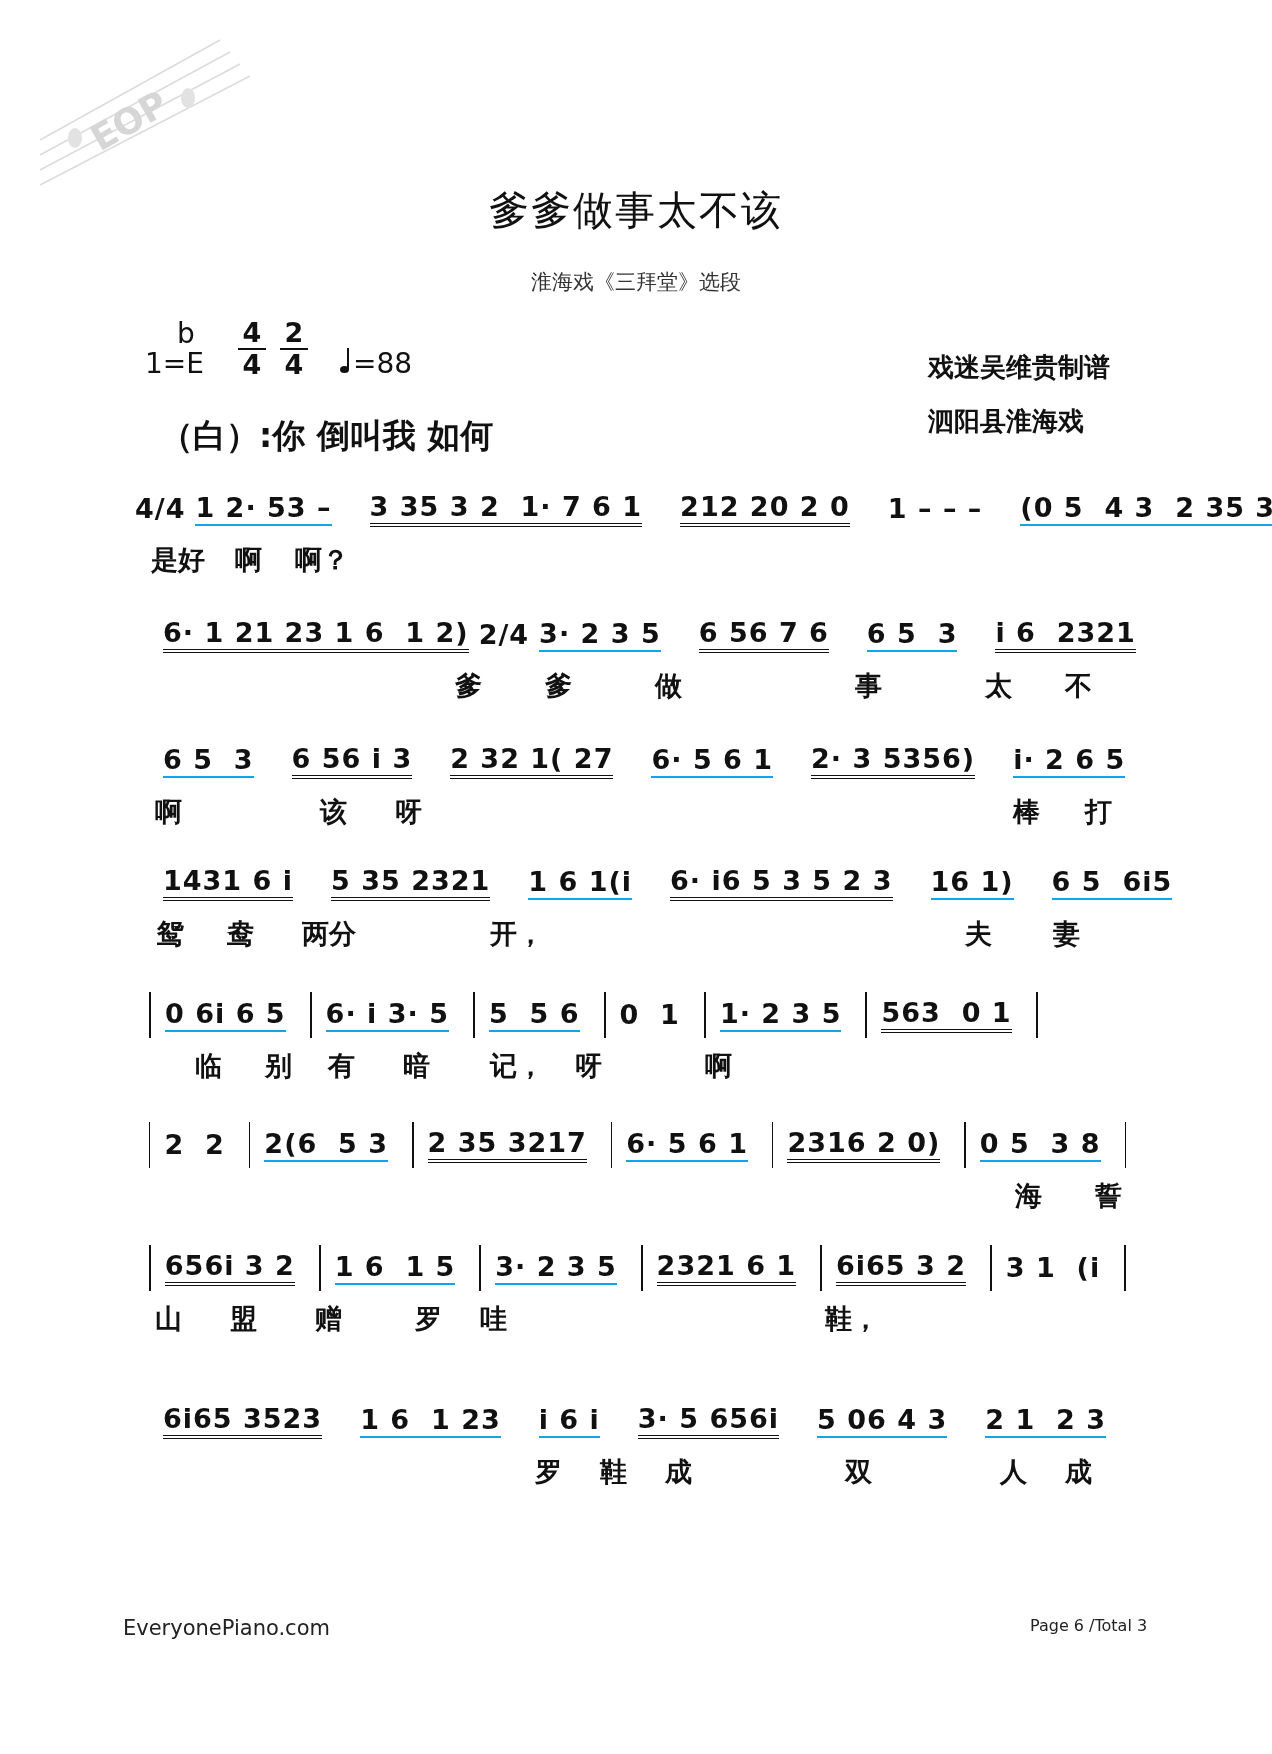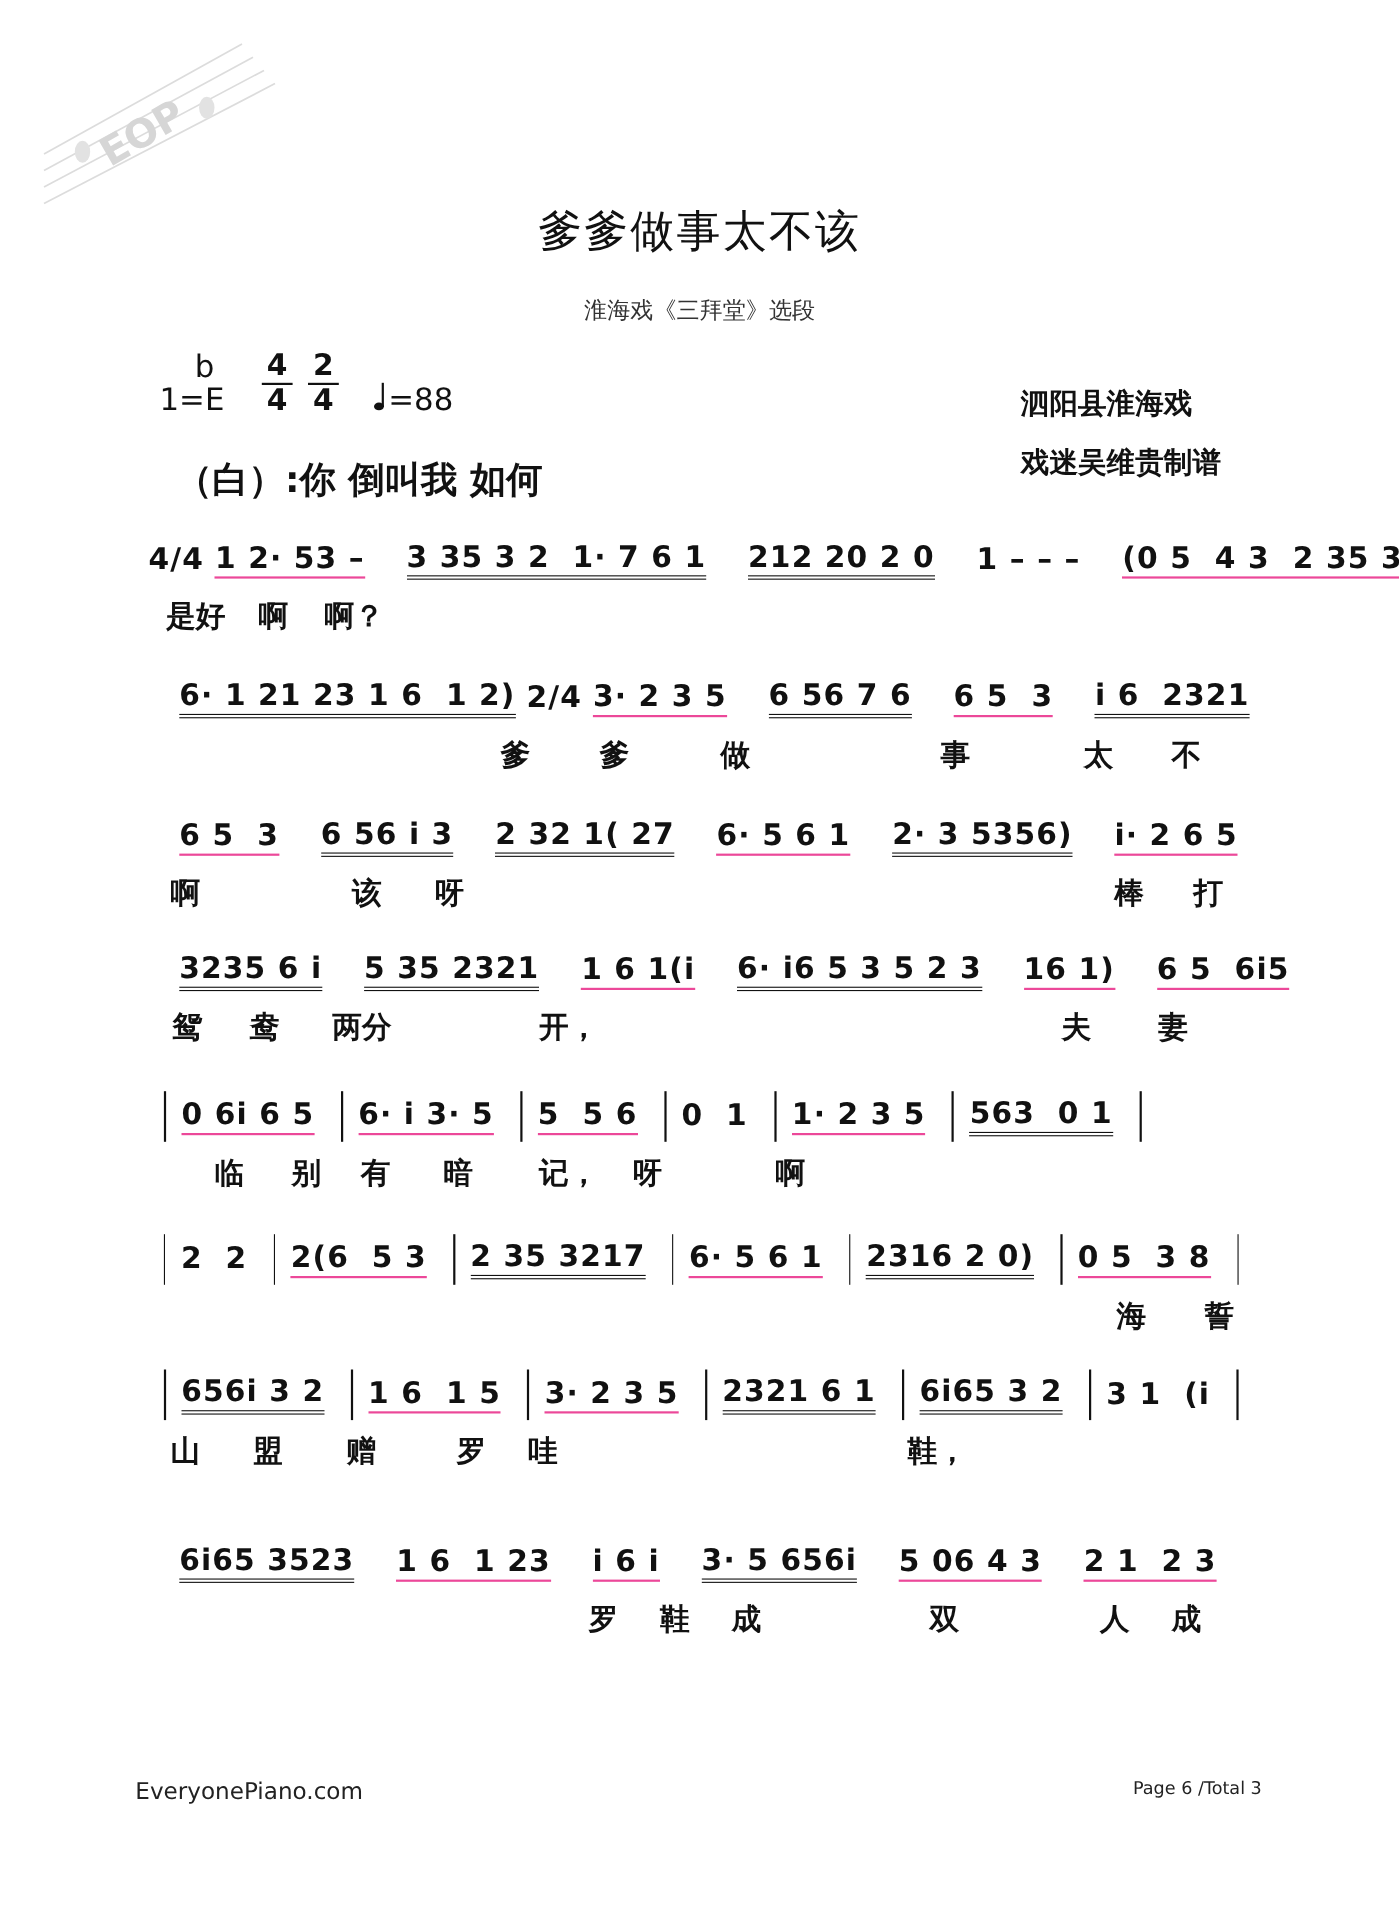--- a/index.html
+++ b/index.html
@@ -24,21 +24,21 @@
     .tempo { margin-left: 18px; font-size: 28px; }
     .tempo .note { display: inline-block; width: 9px; height: 7px; border-radius: 50%; background: #111; position: relative; margin-right: 4px; }
     .tempo .note::after { content: ""; position: absolute; right: 0; bottom: 3px; width: 1.5px; height: 22px; background: #111; }
     .credits { position: absolute; left: 928px; top: 340px; font-size: 26px; font-weight: bold; line-height: 54px; }
     .spoken { position: absolute; left: 160px; top: 414px; font-size: 33px; font-weight: bold; }
     .row { position: absolute; left: 135px; width: 1005px; }
     .notes { position: absolute; left: 0; top: 0; height: 46px; width: 100%; display: flex; align-items: center; }
     .notes .bl { width: 2px; height: 46px; background: #111; margin: 0 14px; }
     .notes .seg {
       font-size: 27px; font-weight: bold; white-space: pre; margin-right: 10px;
-      border-bottom: 2px solid #ec4899; padding-bottom: 1px; letter-spacing: 1px;
+      border-bottom: 2px solid #0ea5e9; padding-bottom: 1px; letter-spacing: 1px;
     }
     .notes .seg.dbl { border-bottom: 4px double #111; }
     .notes .seg.plain { border-bottom: none; }
     .lyrics { position: absolute; left: 0; top: 56px; width: 100%; height: 40px; font-size: 27px; font-weight: bold; }
     .lyrics span { position: absolute; }
     .footer-left { position: absolute; left: 123px; top: 1616px; font-size: 21px; color: #222; }
     .footer-right { position: absolute; left: 1030px; top: 1616px; font-size: 16px; color: #222; }
   </style>
 </head>
 <body>
@@ -72,22 +72,22 @@
     <span>2</span>
       <span class="bar"></span>
       <span>4</span>
   </span>
   <span class="tempo">
     <span class="note"></span><span>=88</span>
   </span>
 </div>
 
 <div class="credits">
+  <div>戏迷吴维贵制谱</div>
   <div>泗阳县淮海戏</div>
-  <div>戏迷吴维贵制谱</div>
 </div>
 
 <div class="spoken">（白）:你 倒叫我 如何</div>
 
 <div class="row" style="top:486px">
   <div class="notes">
     <span class="seg plain">4/4</span>
     <span class="seg">1 2· 53 –</span>
     <span class="bl"></span>
     <span class="seg dbl">3 35 3 2  1· 7 6 1</span>
@@ -151,21 +151,21 @@
     <span style="left:185px">该</span>
     <span style="left:260px">呀</span>
     <span style="left:878px">棒</span>
     <span style="left:950px">打</span>
   </div>
 </div>
 
 <div class="row" style="top:860px">
   <div class="notes">
     <span class="bl"></span>
-    <span class="seg dbl">3235 6 i</span>
+    <span class="seg dbl">1431 6 i</span>
     <span class="bl"></span>
     <span class="seg dbl">5 35 2321</span>
     <span class="bl"></span>
     <span class="seg">1 6 1(i</span>
     <span class="bl"></span>
     <span class="seg dbl">6· i6 5 3 5 2 3</span>
     <span class="bl"></span>
     <span class="seg">16 1)</span>
     <span class="bl"></span>
     <span class="seg">6 5  6i5</span>

